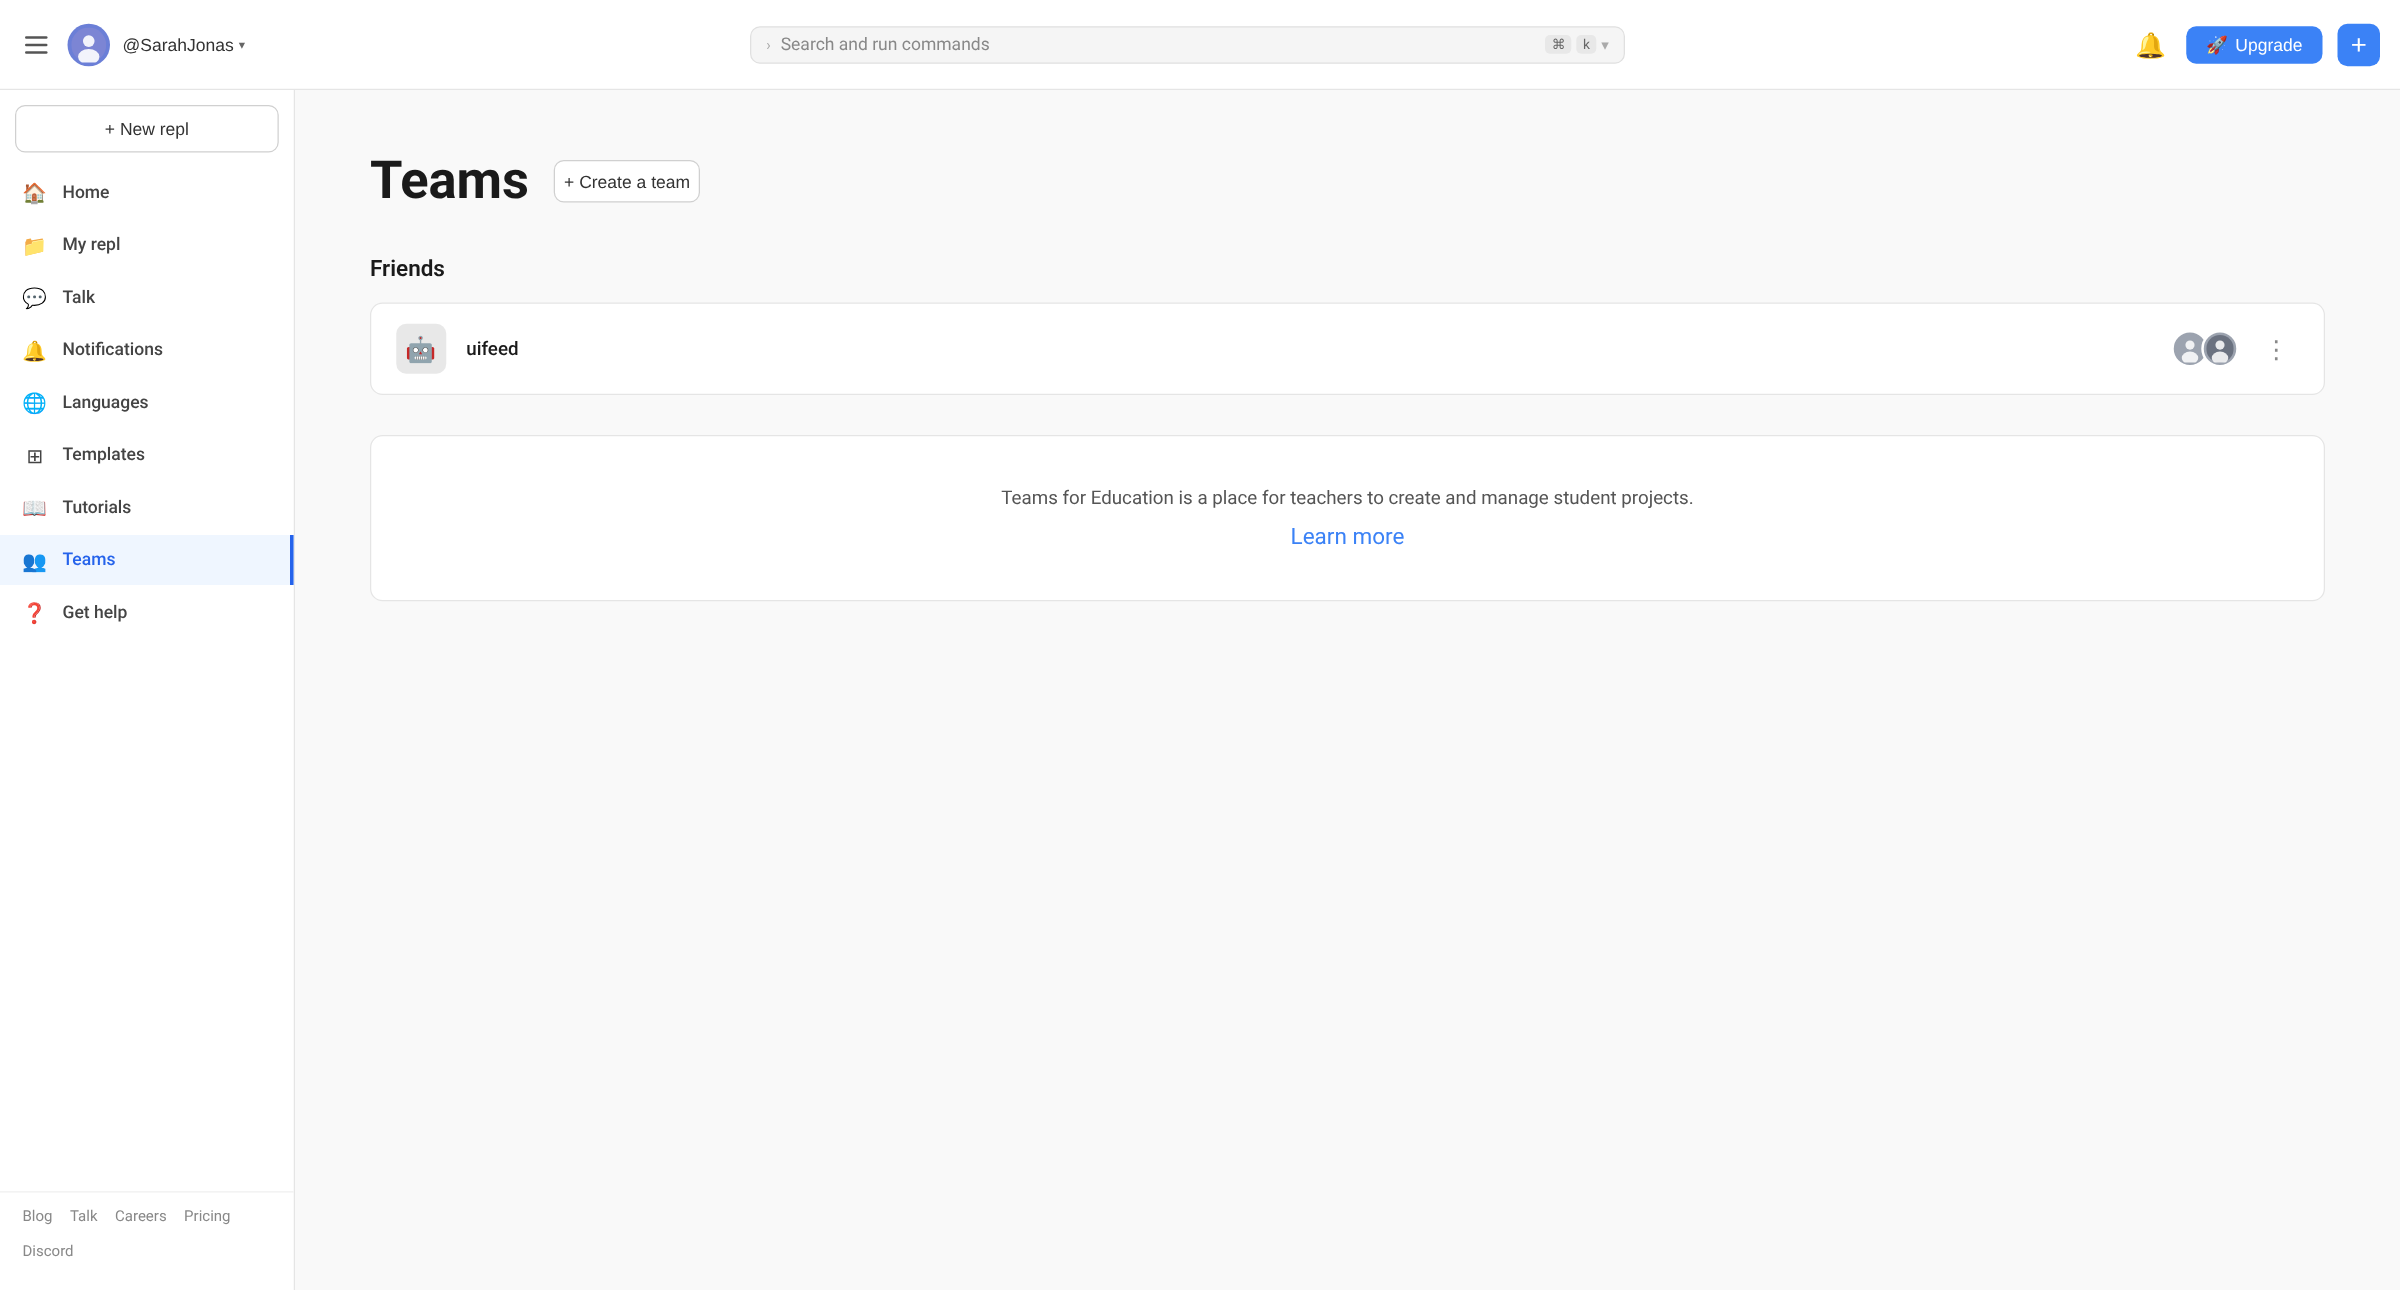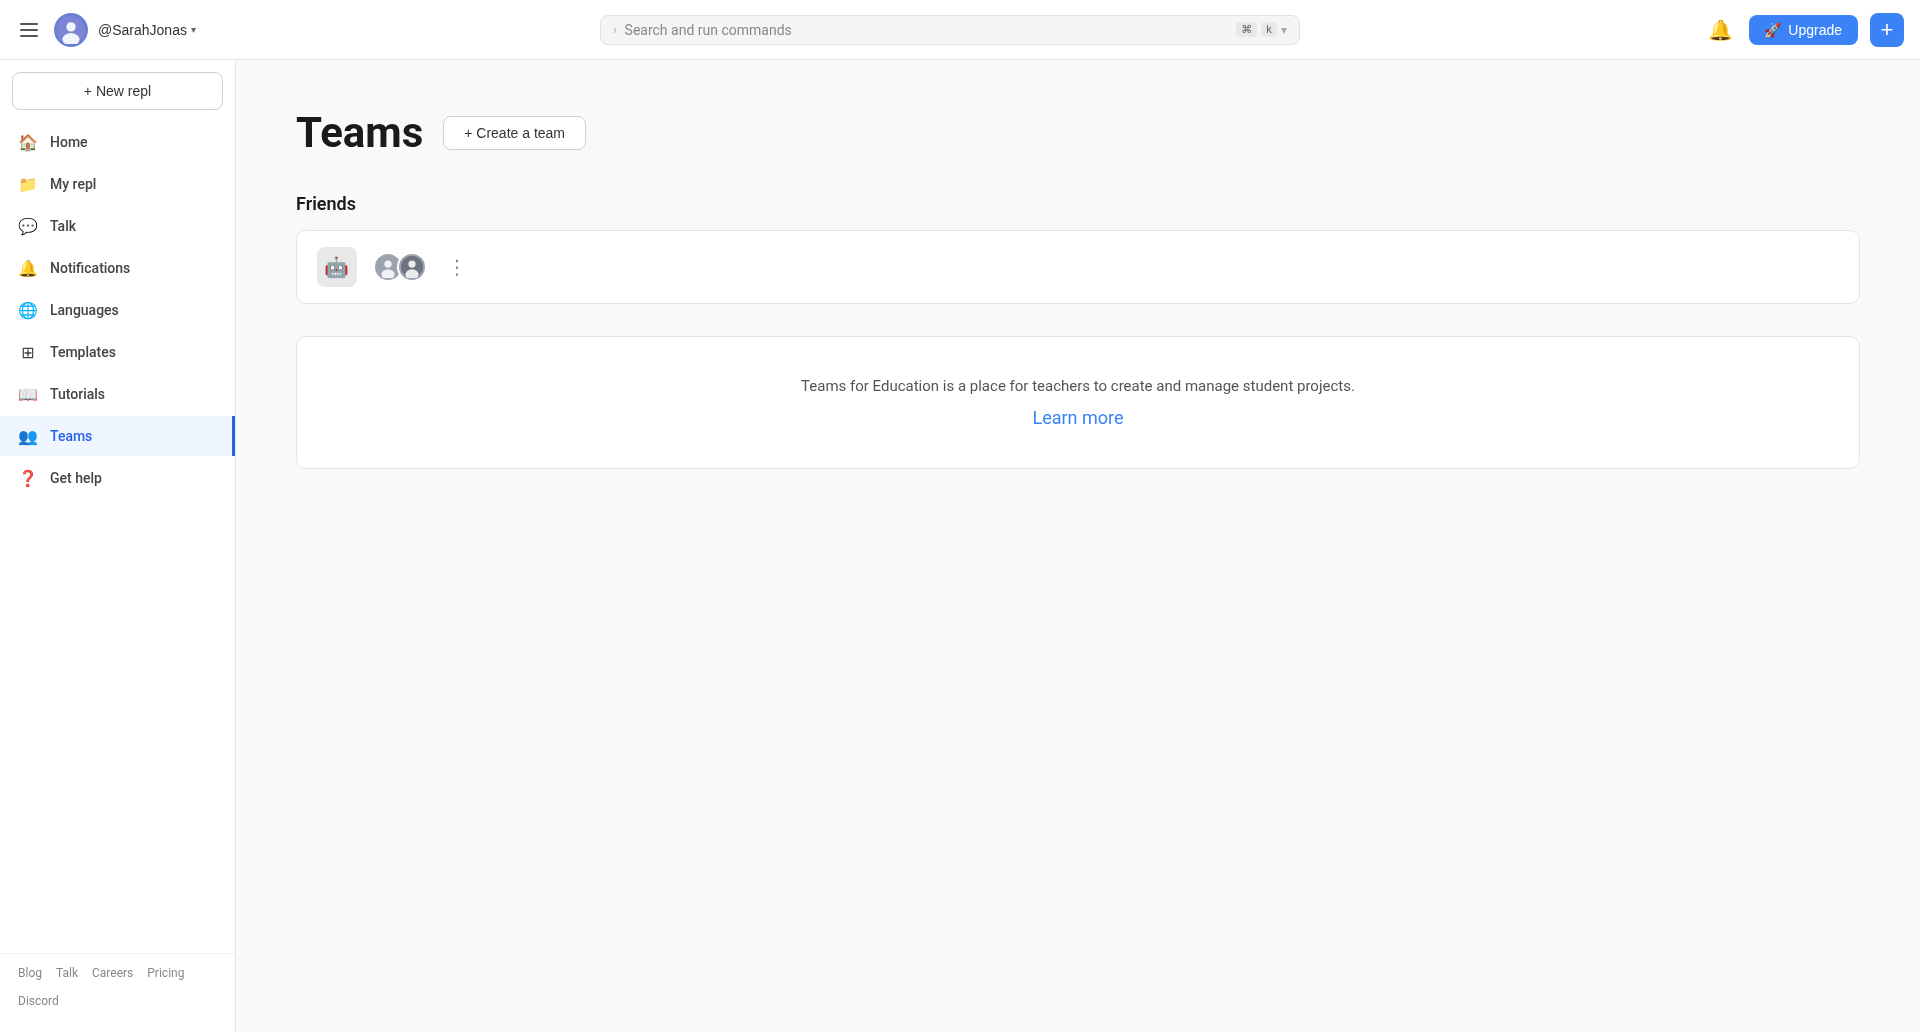--- a/index.html
+++ b/index.html
@@ -11,21 +11,21 @@
       height: 100vh;
       overflow: hidden;
     }
 
     
     .topbar {
       display: flex;
       align-items: center;
       justify-content: space-between;
       padding: 0 16px;
-      height: 60px;
+      height: 72px;
       background: #fff;
       border-bottom: 1px solid #e5e5e5;
       flex-shrink: 0;
       z-index: 100;
     }
     .topbar-left {
       display: flex;
       align-items: center;
       gap: 10px;
     }
@@ -265,21 +265,21 @@
       font-size: 42px;
       font-weight: 700;
       color: #1a1a1a;
     }
     .create-team-btn {
       display: flex;
       align-items: center;
       gap: 6px;
       border: 1.5px solid #d0d0d0;
       border-radius: 8px;
-      padding: 8px 20px;
+      padding: 8px 7px;
       background: #fff;
       font-size: 14px;
       font-weight: 500;
       color: #333;
       cursor: pointer;
     }
 
     .section-title {
       font-size: 18px;
       font-weight: 600;
@@ -478,20 +478,21 @@
   <main class="content">
     <div class="page-header">
       <h1 class="page-title">Teams</h1>
       <button class="create-team-btn">+ Create a team</button>
     </div>
 
     <div class="section-block">
       <h2 class="section-title">Friends</h2>
       <div class="team-card">
         <div class="team-avatar">🤖</div>
+        <span class="team-name">uifeed</span>
         <div class="team-members">
           <div class="member-avatar">
             <svg viewBox="0 0 30 30" fill="none" xmlns="http://www.w3.org/2000/svg">
               <circle cx="15" cy="15" r="15" fill="#9ca3af"></circle>
               <circle cx="15" cy="11" r="5" fill="#fff" opacity="0.85"></circle>
               <ellipse cx="15" cy="25" rx="9" ry="7" fill="#fff" opacity="0.85"></ellipse>
             </svg>
           </div>
           <div class="member-avatar">
             <svg viewBox="0 0 30 30" fill="none" xmlns="http://www.w3.org/2000/svg">

